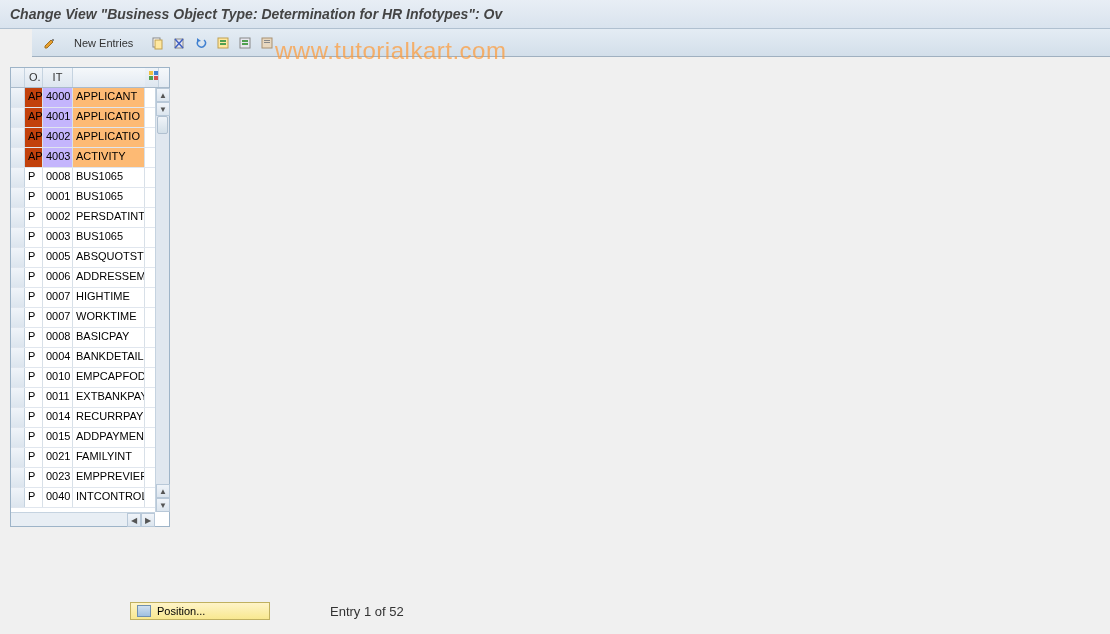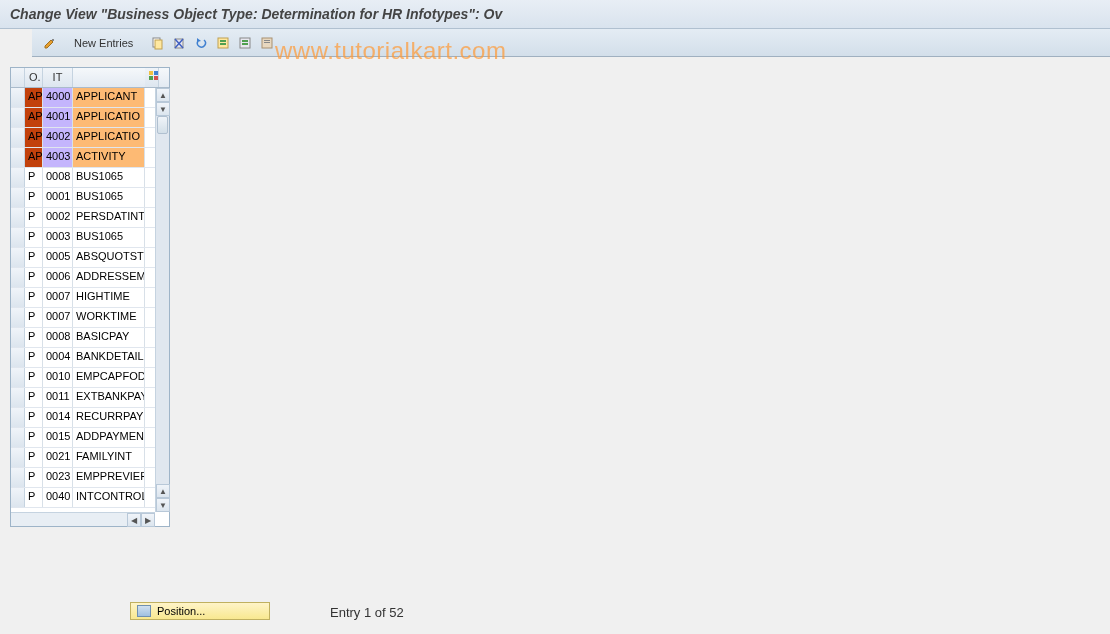--- a/index.html
+++ b/index.html
@@ -158,21 +158,21 @@
       background: #e8eef4;
       border-top: 1px solid #c5d3e0;
       display: flex;
       justify-content: flex-end;
     }
     .position-bar {
       position: absolute;
       bottom: 14px;
       left: 130px;
       display: flex;
-      align-items: flex-end;
+      align-items: center;
       gap: 60px;
     }
     .position-btn {
       background: linear-gradient(#fff4c8, #f8e890);
       border: 1px solid #c0b060;
       padding: 2px 20px 2px 6px;
       font-size: 11px;
       display: flex;
       align-items: center;
       gap: 6px;

